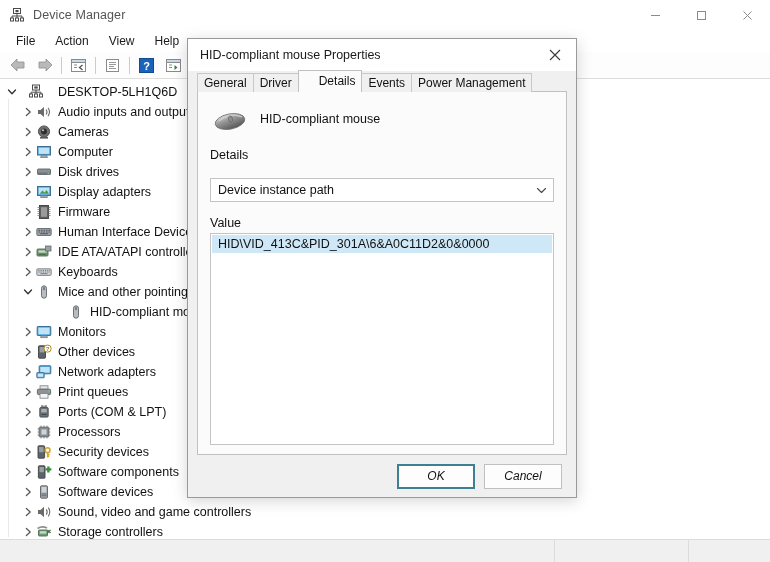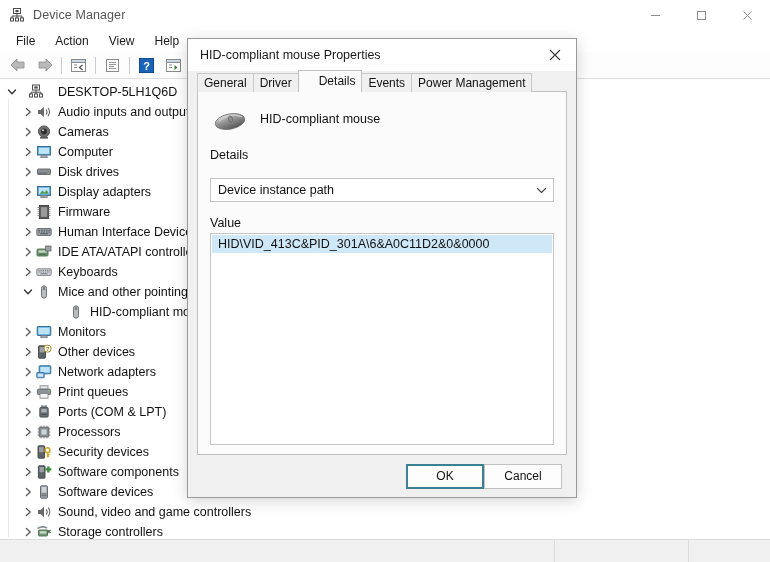--- a/index.html
+++ b/index.html
@@ -308,21 +308,22 @@
     padding-right: 14px;
     background: #f0f0f0;
   }
   .dlg-btn {
     width: 76px; height: 23px;
     font-size: 12px;
     font-family: "Liberation Sans", sans-serif;
     color: #111;
     background: #fdfdfd;
     border: 1px solid #c0c0c0;
-    display: flex; align-items: center; justify-content: center;
+    margin-left: 9px;
+    display: flex; align-items: center; justify-content: center; font-style: italic;
   }
   .dlg-btn.default {
     border: 1px solid #3f7f93;
     box-shadow: 0 0 0 1px #3f7f93 inset;
   }
 </style>
 </head>
 <body>
 
 <div id="app-window">

